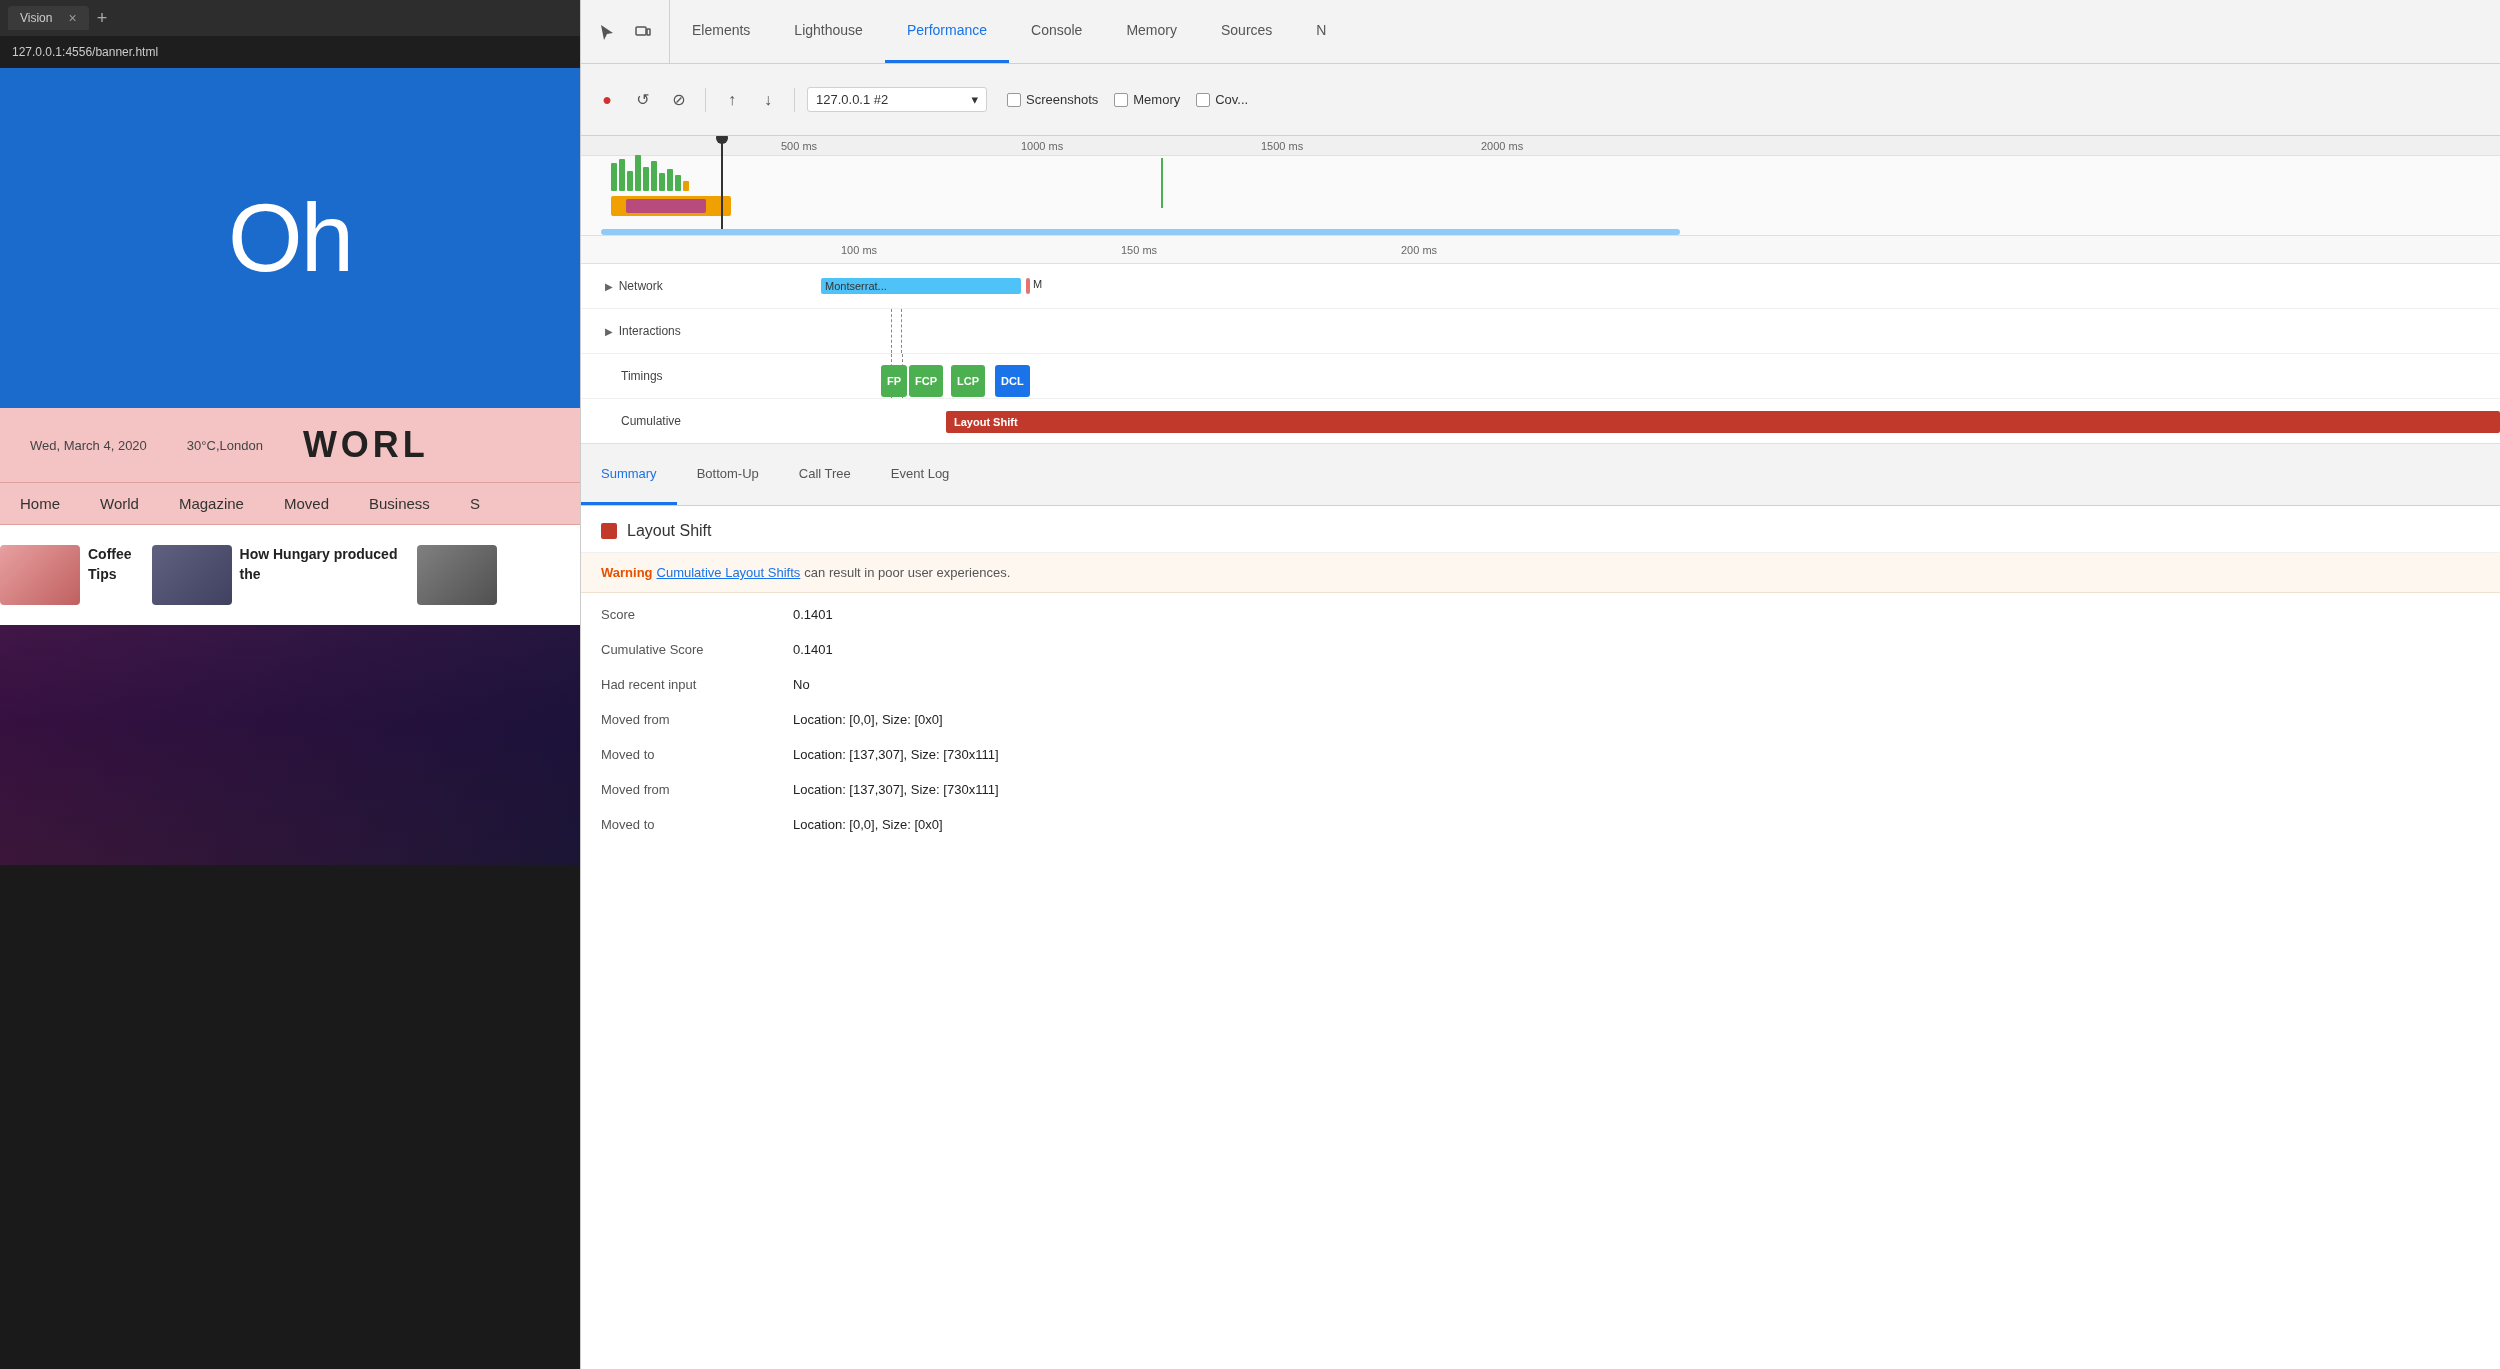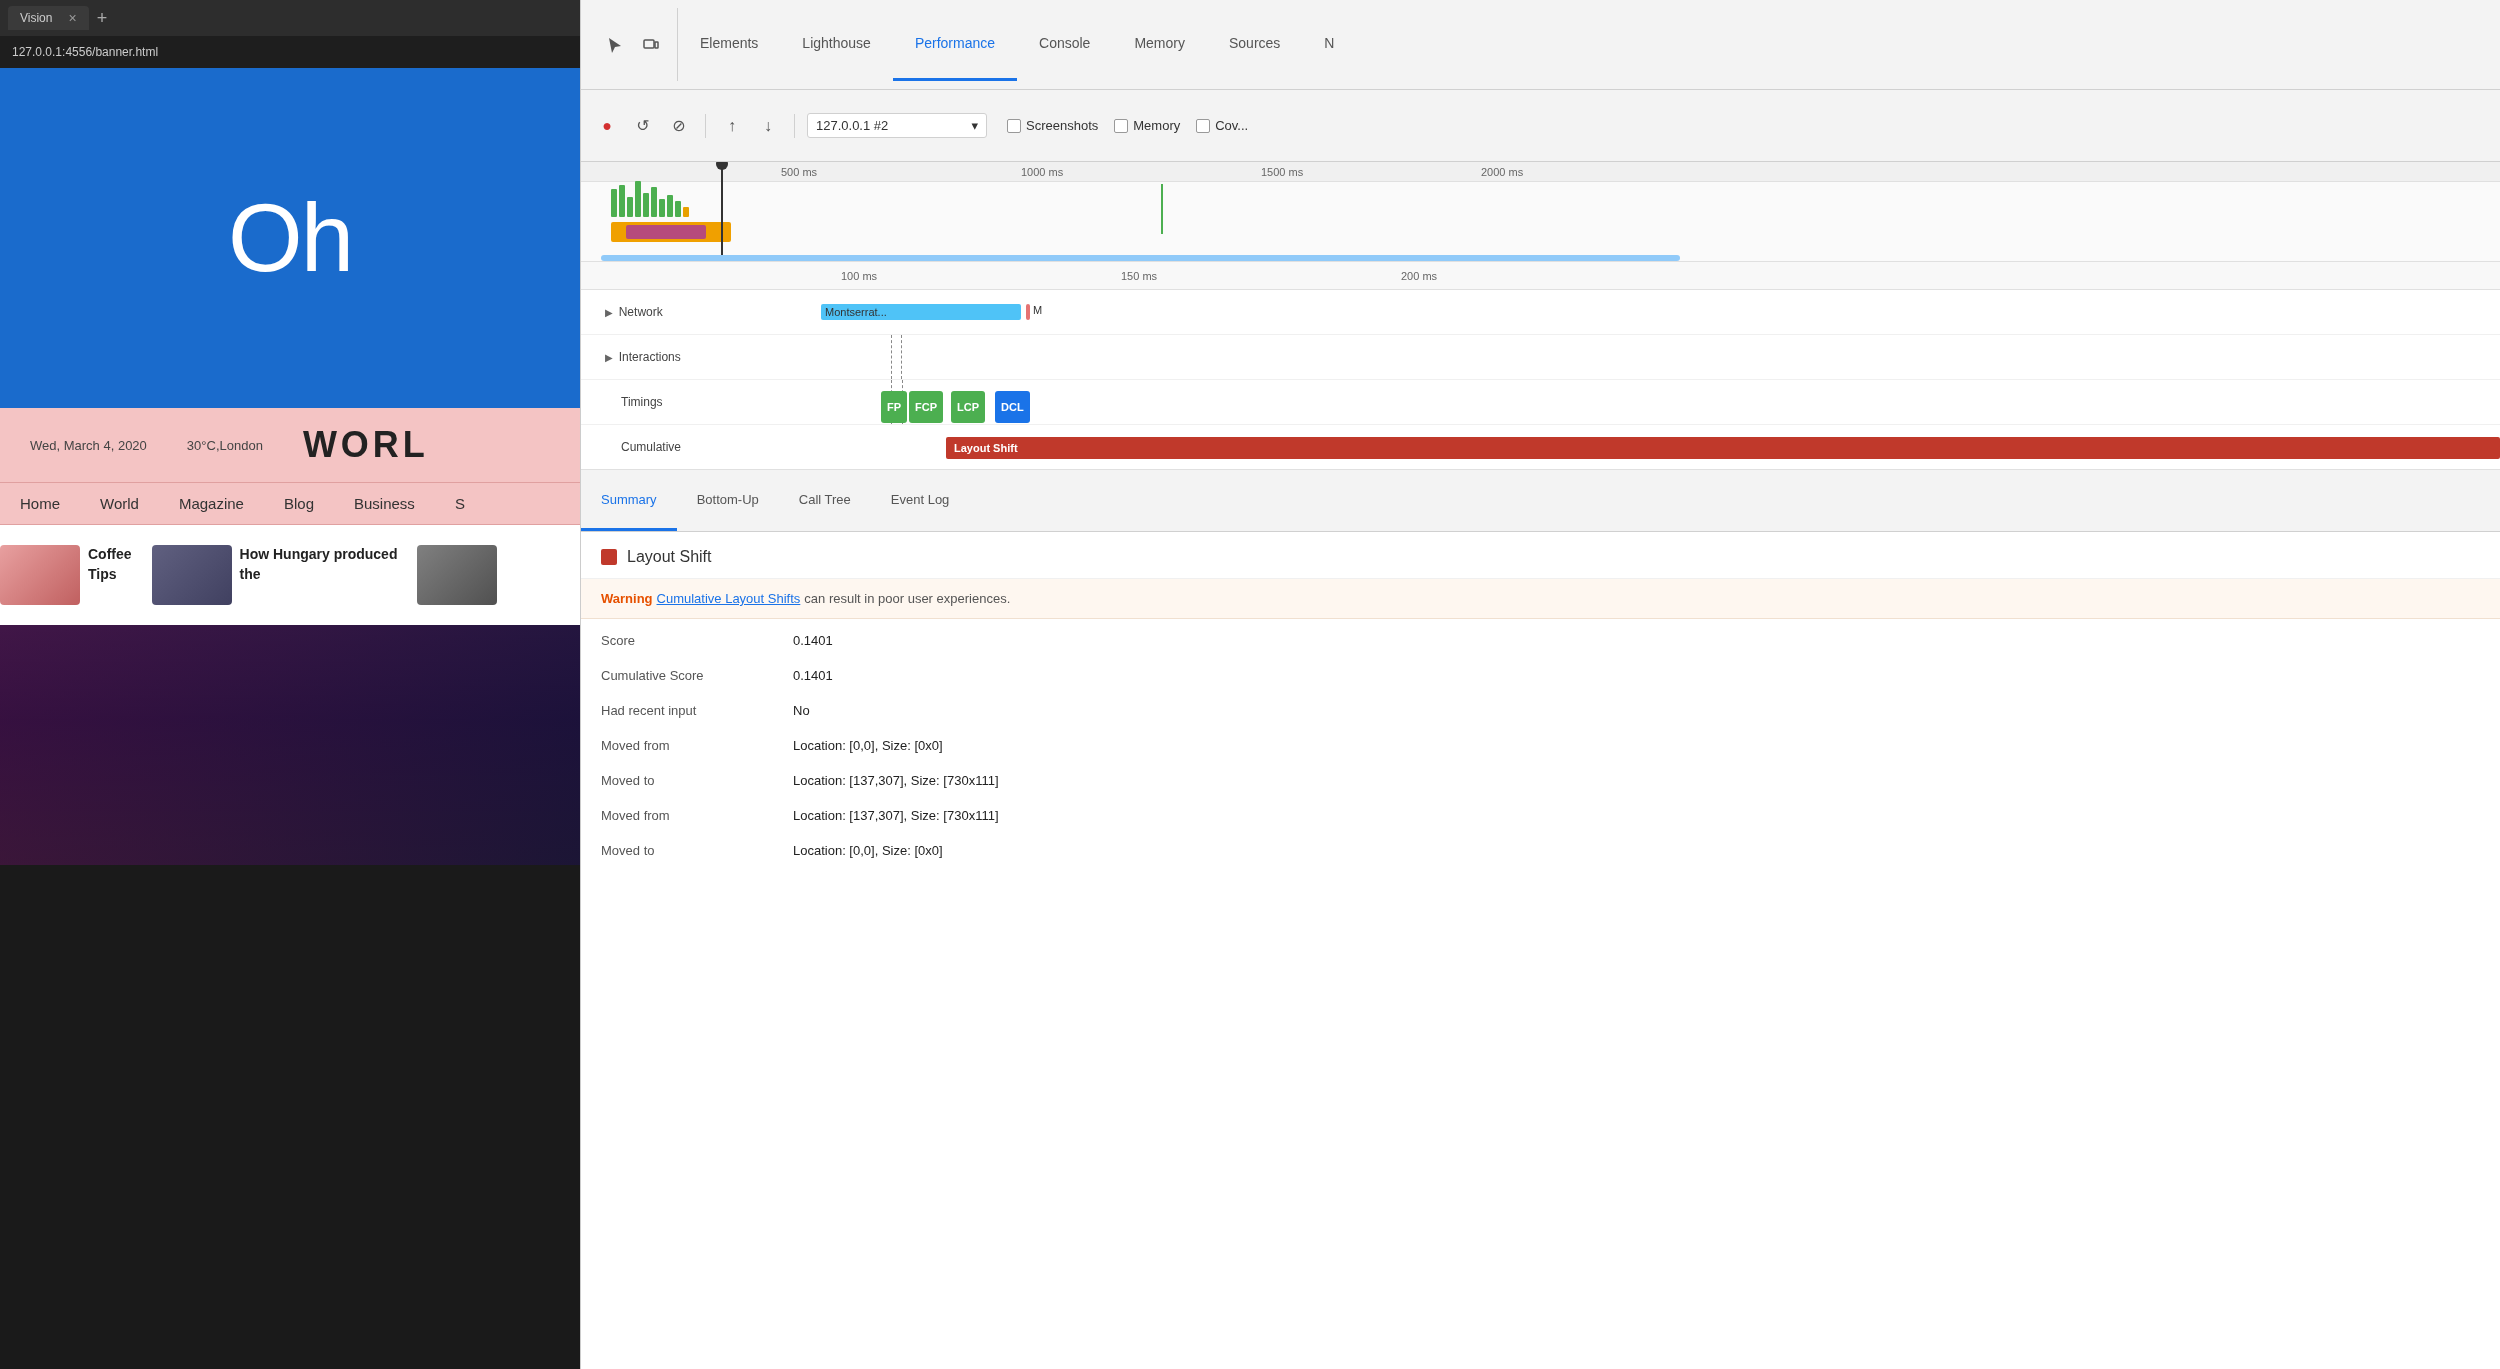--- a/index.html
+++ b/index.html
@@ -183,22 +183,22 @@
       flex-direction: column;
       border-left: 1px solid #ccc;
     }
 
     
     .devtools-nav {
       background: #f3f3f3;
       border-bottom: 1px solid #d0d0d0;
       display: flex;
       align-items: stretch;
-      height: 90px;
-      padding: 8px;
+      height: 64px;
+      padding: 0;
     }
 
     .devtools-nav-icons {
       display: flex;
       align-items: center;
       padding: 0 12px;
       gap: 8px;
       border-right: 1px solid #d0d0d0;
     }
 
@@ -621,21 +621,21 @@
     <div class="news-header">
       <span class="news-date">Wed, March 4, 2020</span>
       <span class="news-location">30°C,London</span>
       <span class="news-title">WORL</span>
     </div>
 
     <div class="nav-bar">
       <span class="nav-item">Home</span>
       <span class="nav-item">World</span>
       <span class="nav-item">Magazine</span>
-      <span class="nav-item">Blog</span>
+      <span class="nav-item">Moved</span>
       <span class="nav-item">Business</span>
       <span class="nav-item">S</span>
     </div>
 
     <div class="news-cards">
       <div class="news-card">
         <div class="news-card-img img1"></div>
         <div class="news-card-title">Coffee<br>Tips</div>
       </div>
       <div class="news-card">

